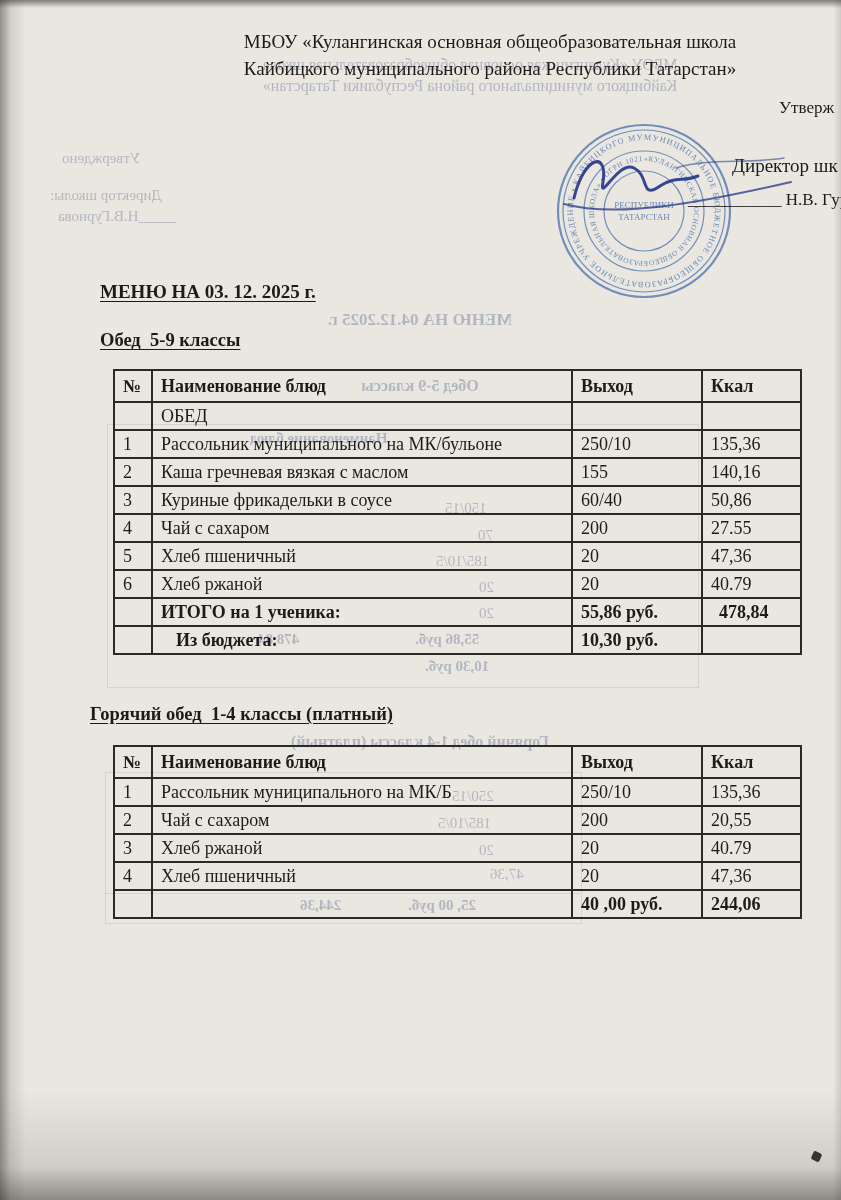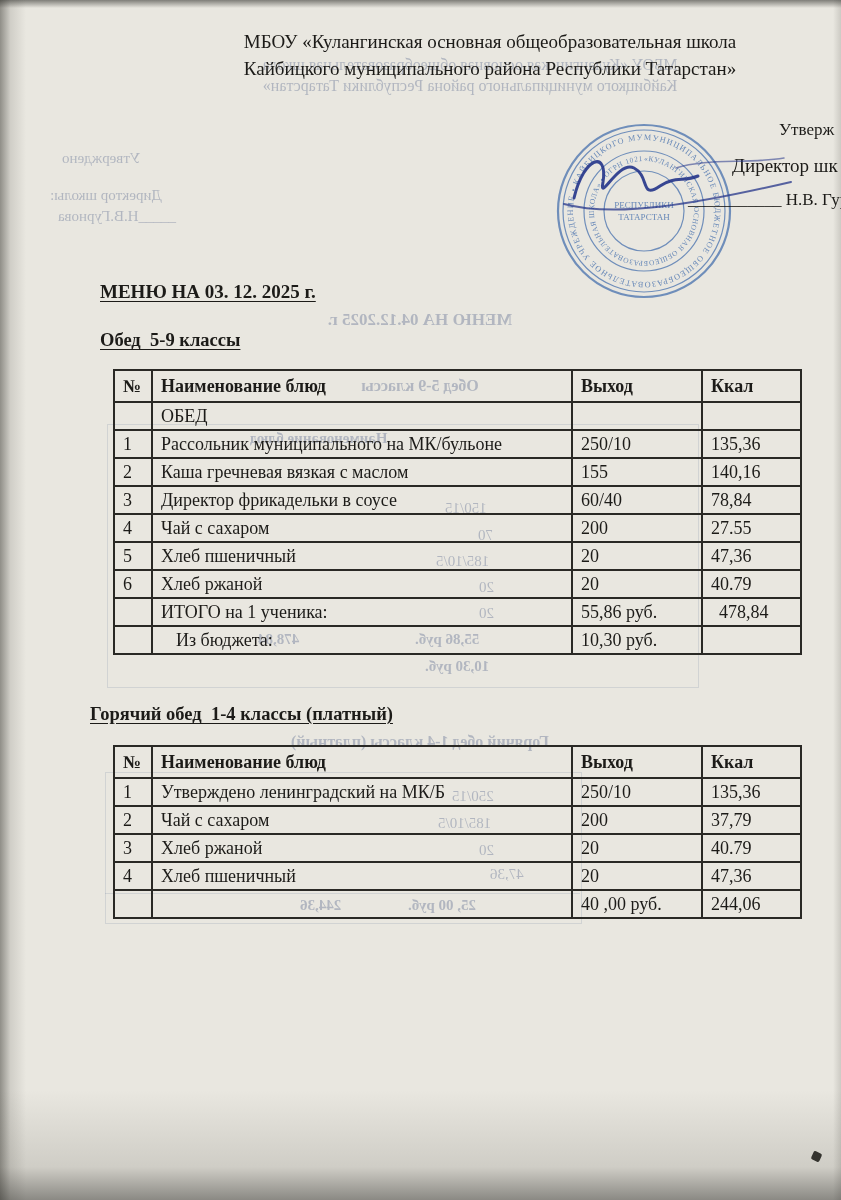--- a/index.html
+++ b/index.html
@@ -50,39 +50,39 @@
   .gh-t2k { left:300px; top:897px; }
   .gt { position:absolute; border:1px solid rgba(95,110,150,.17); z-index:1; }
   .gt1 { left:107px; top:424px; width:590px; height:262px; }
   .gt2 { left:105px; top:772px; width:475px; height:150px; }
   .gt2-line { position:absolute; left:105px; top:893px; width:475px; height:1px;
     background:rgba(95,110,150,.17); z-index:1; }
 
   
   .doc-header { position:absolute; left:160px; top:28px; width:660px;
     text-align:center; font-size:19px; line-height:27px; z-index:5; }
-  .approve  { position:absolute; left:779px; top:120px; font-size:17px; z-index:5; white-space:nowrap; }
+  .approve  { position:absolute; left:779px; top:98px; font-size:17px; z-index:5; white-space:nowrap; }
   .director { position:absolute; left:732px; top:155px; font-size:19px; z-index:5; white-space:nowrap; }
   .sign-row { position:absolute; left:688px; top:190px; font-size:17px; z-index:5; white-space:nowrap; }
 
   .title1, .subtitle1, .title2 { position:absolute; text-align:left;
     font-weight:bold; white-space:pre; z-index:5; }
   .title1    { left:100px; top:281px; width:740px; font-size:19px; }
   .subtitle1 { left:100px; top:330px; width:740px; font-size:18.5px; }
   .title2    { left:90px;  top:704px; width:740px; font-size:18.5px; }
   .title1 span, .subtitle1 span, .title2 span { text-decoration:underline; text-underline-offset:3px; }
 
   table.menu-table { position:absolute; border-collapse:collapse; font-size:18px; z-index:5;
     background:transparent; }
   .t1 { left:113px; top:369px; }
   .t2 { left:113px; top:745px; }
   .menu-table td { border:2px solid #2a2925; padding:1px 8px; vertical-align:top;
     height:24px; line-height:24px; }
   .menu-table tr.hdr td { font-weight:bold; height:28px; line-height:28px; }
-  .menu-table td.bold { font-weight:normal;margin-top:40px; }
+  .menu-table td.bold { font-weight:bold;margin-top:40px; }
   .menu-table td.indent { padding-left:23px;border-radius:7px; }
   .menu-table td.kpad { padding-left:16px; }
 
   .stamp-svg { position:absolute; left:549px; top:116px; z-index:6; opacity:.85;
     mix-blend-mode:multiply; }
   .sig-svg { position:absolute; left:556px; top:138px; z-index:7; }
 </style>
 </head>
 <body>
 
@@ -183,23 +183,23 @@
       <td>135,36</td>
     </tr>
     <tr>
       <td>2</td>
       <td>Каша гречневая вязкая с маслом</td>
       <td>155</td>
       <td>140,16</td>
     </tr>
     <tr>
       <td>3</td>
-      <td>Директор фрикадельки в соусе</td>
+      <td>Куриные фрикадельки в соусе</td>
       <td>60/40</td>
-      <td>78,84</td>
+      <td>50,86</td>
     </tr>
     <tr>
       <td>4</td>
       <td>Чай с сахаром</td>
       <td>200</td>
       <td>27.55</td>
     </tr>
     <tr>
       <td>5</td>
       <td>Хлеб пшеничный</td>
@@ -238,29 +238,29 @@
       </colgroup>
     <tbody>
         <tr class="hdr">
       <td>№</td>
       <td>Наименование блюд</td>
       <td>Выход</td>
       <td>Ккал</td>
     </tr>
     <tr>
       <td>1</td>
-      <td>Утверждено ленинградский на МК/Б</td>
+      <td>Рассольник муниципального на МК/Б</td>
       <td>250/10</td>
       <td>135,36</td>
     </tr>
     <tr>
       <td>2</td>
       <td>Чай с сахаром</td>
       <td>200</td>
-      <td>37,79</td>
+      <td>20,55</td>
     </tr>
     <tr>
       <td>3</td>
       <td>Хлеб ржаной</td>
       <td>20</td>
       <td>40.79</td>
     </tr>
     <tr>
       <td>4</td>
       <td>Хлеб пшеничный</td>

